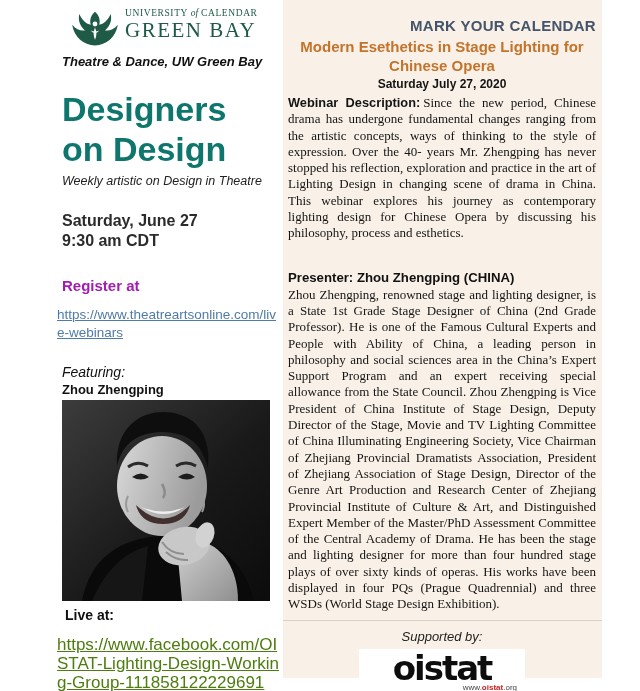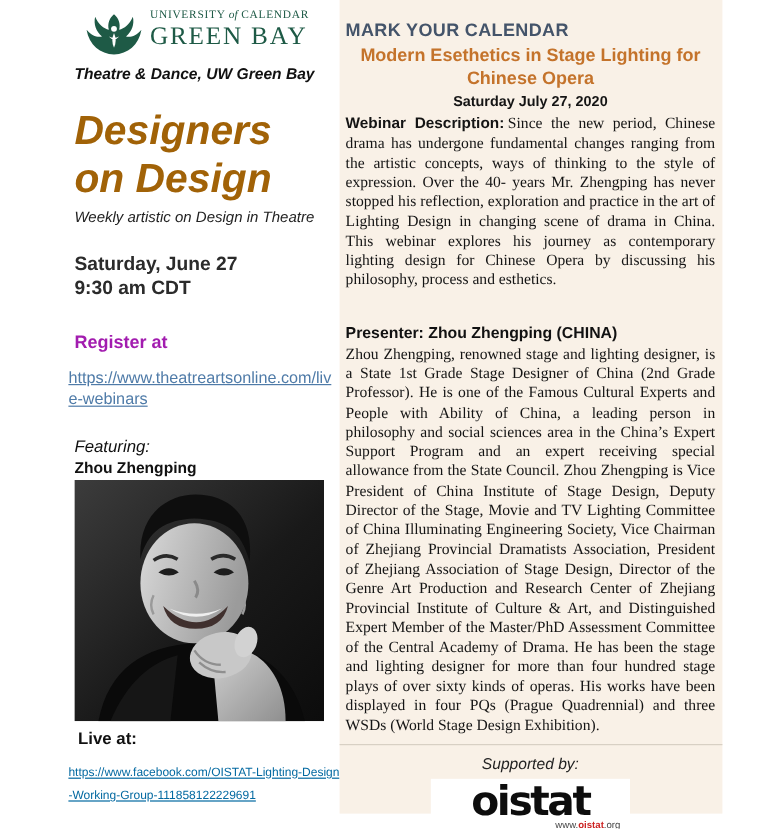--- a/index.html
+++ b/index.html
@@ -11,35 +11,35 @@
 
   
   .left-col{position:absolute;left:0;top:0;width:283px;height:691px;padding:8px 0 0 62px;box-sizing:border-box;}
   .logo-row{display:flex;align-items:flex-start;margin-left:8px;}
   .phoenix{width:50px;height:38px;flex:0 0 auto;margin-top:2px;}
   .logo-text{margin-left:5px;color:#1e5a46;font-family:"Liberation Serif",serif;}
   .uni-line{font-size:9.5px;letter-spacing:.6px;white-space:nowrap;}
   .uni-line .of{font-style:italic;text-transform:lowercase;letter-spacing:0;}
   .gb-line{font-size:21px;letter-spacing:1.5px;margin-top:0px;white-space:nowrap;}
   .dept{margin-top:6px;width:212px;font-style:italic;font-weight:bold;font-size:13px;color:#111;}
-  .title{margin:20px 0 0 0;font-size:34px;line-height:40px;font-weight:bold;color:#a16207;width:215px;font-style:italic;}
+  .title{margin:20px 0 0 0;font-size:34px;line-height:40px;font-weight:bold;color:#0f766e;width:215px;}
   .subtitle{margin-top:5px;font-style:italic;font-size:12.5px;color:#222;white-space:nowrap;}
   .when{margin-top:23px;font-weight:bold;font-size:16px;line-height:20px;color:#2b2b2b;}
   .register-label{margin-top:26px;font-weight:bold;font-size:15px;color:#a21caf;}
   a.link{display:block;text-decoration:underline;word-break:break-all;cursor:pointer;margin-top:12px;}
   .register-link{margin:4px 0 0 -5px;width:225px;font-size:13.5px;line-height:18px;color:#4f7ba8;}
   .featuring{margin-top:22px;font-style:italic;font-size:14px;color:#111;}
   .feat-name{margin-top:2px;font-weight:bold;font-size:13px;color:#111;}
   .photo{display:block;margin:3px 0 0 0px;width:208px;height:201px;}
   .live-label{margin:6px 0 0 3px;font-weight:bold;font-size:14px;color:#111;}
-  .fb-link{margin:3px 0 0 -5px;width:228px;font-size:10px;line-height:19px;color:#0369a1;}
+  .fb-link{margin:3px 0 0 -5px;width:228px;font-size:17px;line-height:19px;color:#4d7c0f;}
 
   
   .right-panel{position:absolute;left:283px;top:0;width:319px;height:678px;background:#f9f1e7;box-sizing:border-box;padding:17px 6px 0 5px;}
-  .kicker{text-align:left;font-weight:bold;font-size:15px;color:#44546a;letter-spacing:.3px;}
+  .kicker{text-align:right;font-weight:bold;font-size:15px;color:#44546a;letter-spacing:.3px;}
   .ann-title{text-align:center;font-weight:bold;font-size:15px;line-height:19px;color:#c4732b;margin-top:3px;padding:0 6px;}
   .ann-date{text-align:center;font-weight:bold;font-size:12px;color:#141414;margin-top:2px;}
   .desc,.bio{font-family:"Liberation Serif",serif;font-size:13px;line-height:16.3px;text-align:justify;margin:4px 0 0 0;color:#141414;}
   .desc-label{font-family:"Liberation Sans",sans-serif;font-weight:bold;font-size:12.8px;margin-right:3px;}
   .presenter-head{margin-top:28px;font-weight:bold;font-size:13.2px;color:#111;}
   .bio{margin-top:2px;}
   .panel-rule{border:none;border-top:1px solid #d8d0c4;margin:7px -6px 0 -5px;}
   .supported{text-align:center;font-style:italic;font-size:13px;margin-top:8px;color:#222;}
   .oistat-box{width:150px;margin:5px auto 0 auto;background:#ffffff;padding:2px 8px 3px 8px;text-align:center;}
   .oistat-word{font-family:"DejaVu Sans",sans-serif;font-weight:bold;font-size:34px;line-height:34px;letter-spacing:-2px;color:#0d0d0d;}

